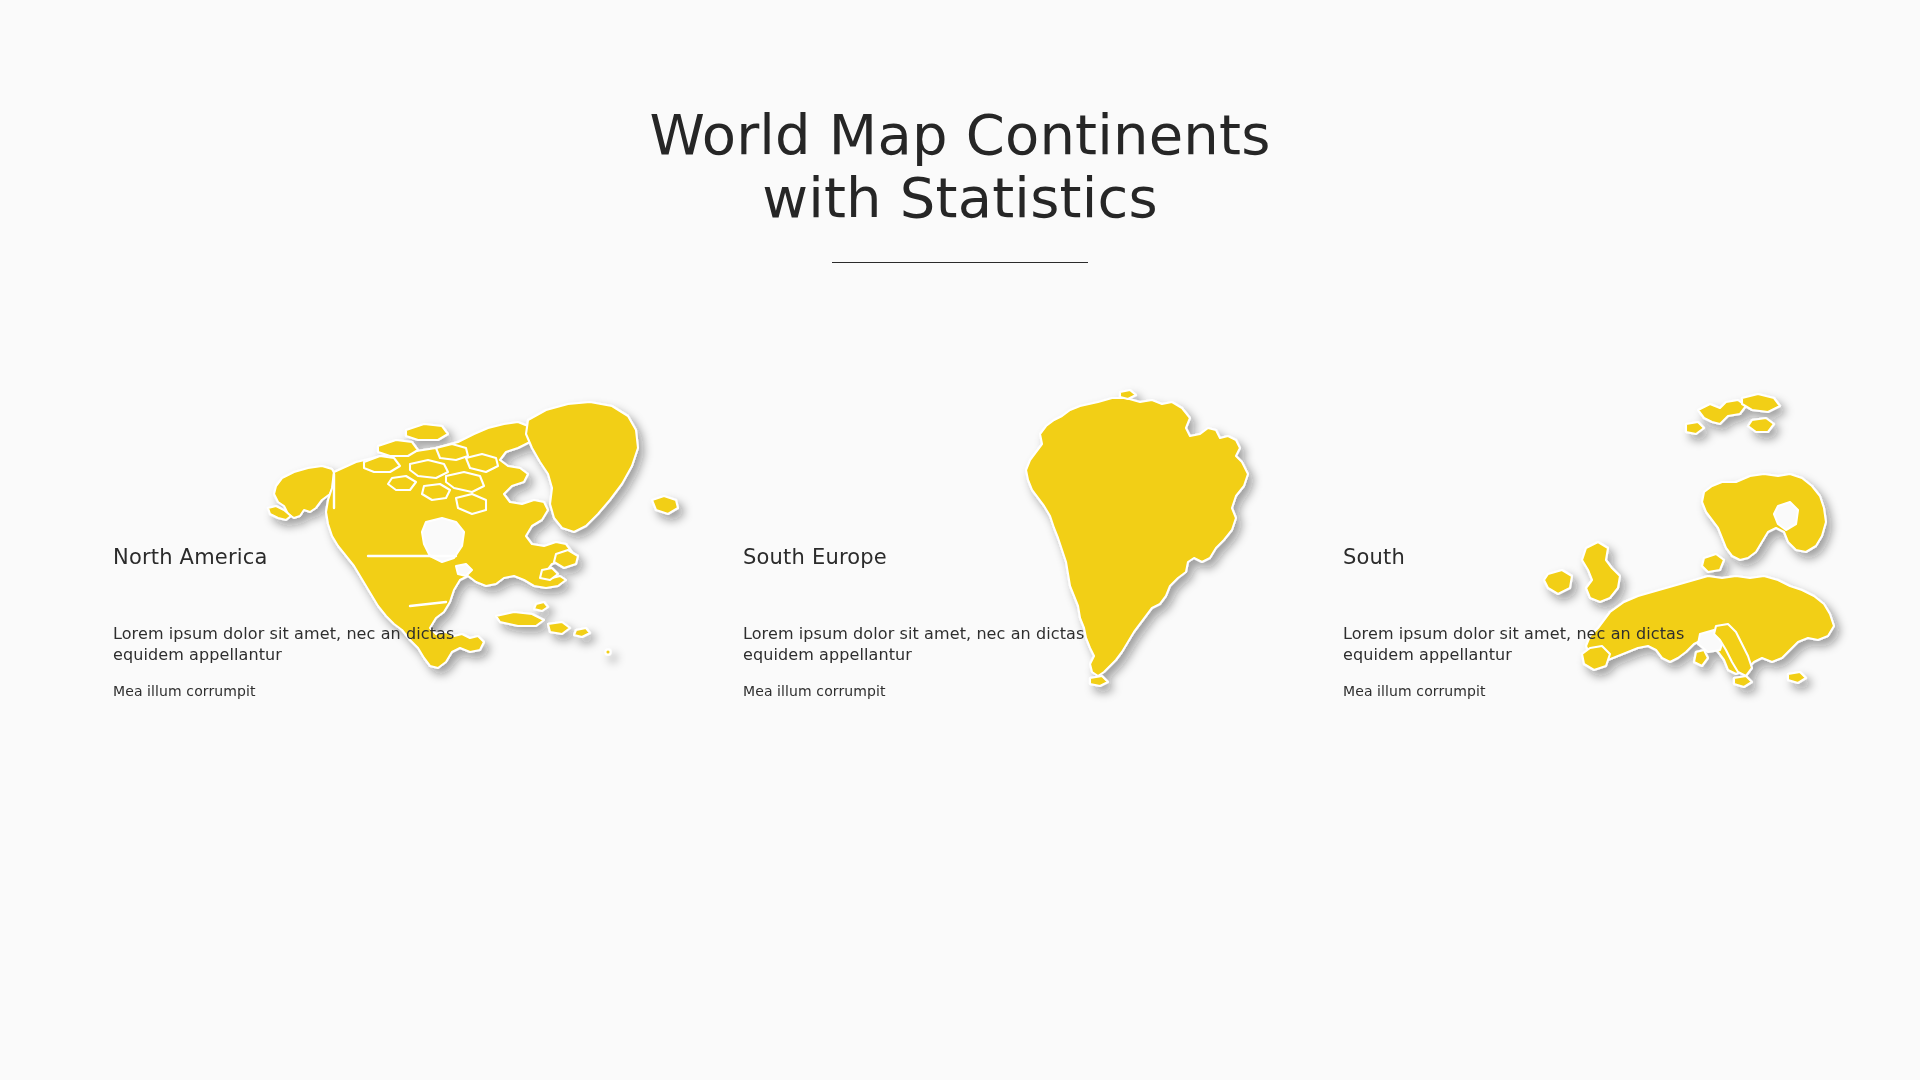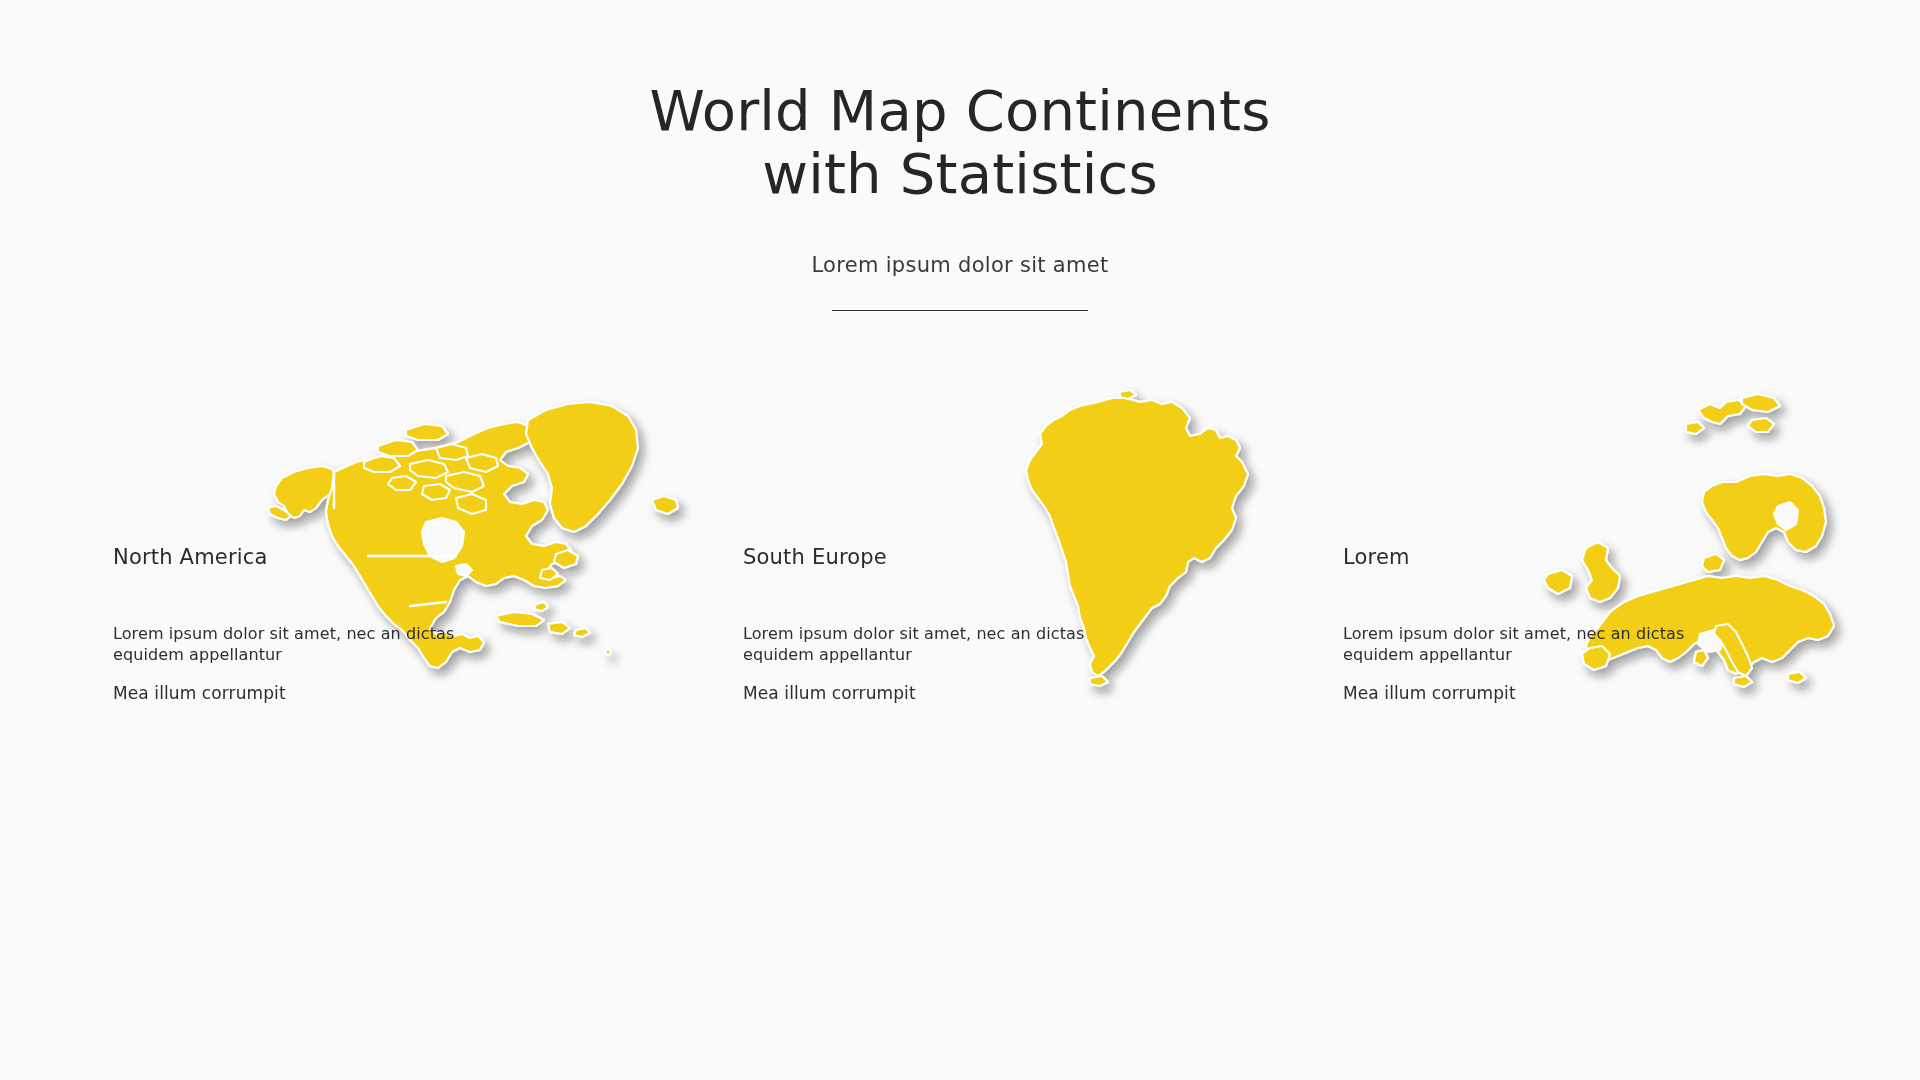--- a/index.html
+++ b/index.html
@@ -19,21 +19,21 @@
 
   .slide {
     position: absolute;
     inset: 0;
     background: #FAFAFA;
   }
 
   
   .header {
     position: absolute;
-    top: 80px;
+    top: 104px;
     left: 0;
     width: 1920px;
     text-align: center;
   }
   .title {
     font-size: 56px;
     font-weight: 400;
     line-height: 1.12;
     letter-spacing: 0.2px;
     color: #262626;
@@ -108,35 +108,34 @@
     width: 400px;
     font-size: 16px;
     line-height: 1.32;
     color: #2E2E2E;
     letter-spacing: 0.1px;
   }
   .stat {
     position: absolute;
     left: 33px;
     top: 292px;
-    font-size: 17px;
+    font-size: 14px;
     line-height: 1.32;
     color: #2E2E2E;
     letter-spacing: 0.1px;
   }
 </style>
 </head>
 <body>
 
 <div class="slide">
 
   <div class="header">
     <h1 class="title">World Map Continents
 with Statistics</h1>
-    <p class="subtitle">Lorem ipsum dolor sit amet</p>
     <div class="divider-wrap">
       <div class="divider"></div>
     </div>
   </div>
 
   <div class="columns">
 
     <div class="col col-0">
       <div class="map-holder">
         <svg viewBox="0 0 450 300" xmlns="http://www.w3.org/2000/svg" aria-hidden="true">
@@ -308,19 +307,19 @@
 
             <path d="M206 262 L214 260 L218 268 L212 276 L204 272 Z"></path>
 
             <path d="M298 284 L310 282 L316 288 L308 293 L298 290 Z"></path>
 
             <path d="M100 258 L112 256 L120 264 L116 276 L104 280 L94 274 L92 264 Z"></path>
           </g>
         </svg>
       </div>
 
-      <div class="continent-name">Lorem</div>
+      <div class="continent-name">South</div>
       <div class="desc">Lorem ipsum dolor sit amet, nec an dictas equidem appellantur</div>
       <div class="stat">Mea illum corrumpit</div>
     </div>
 
   </div>
 </div>
 
 </body></html>

